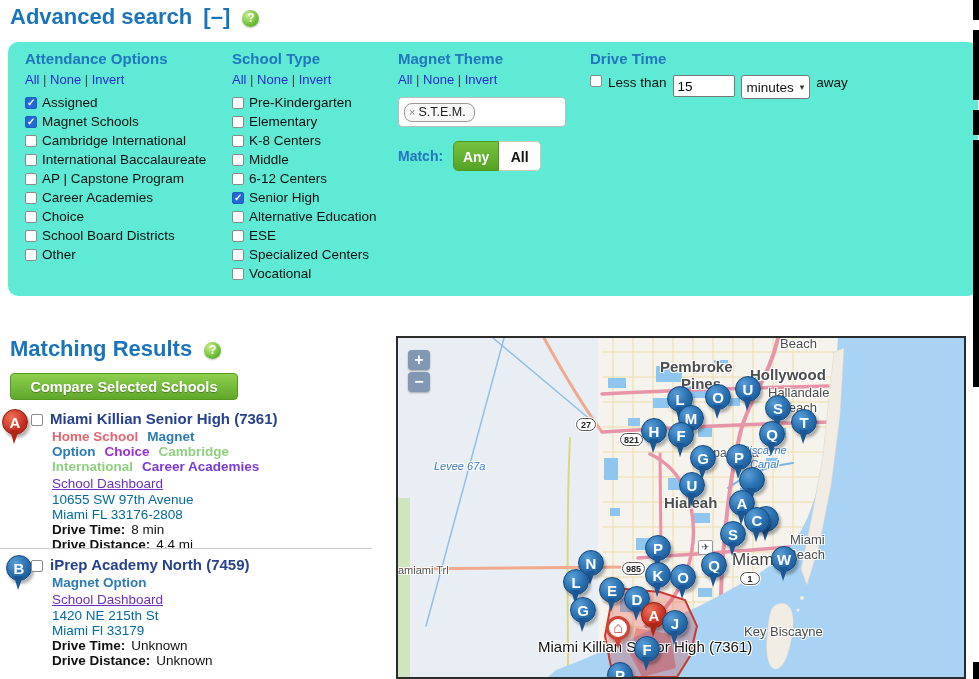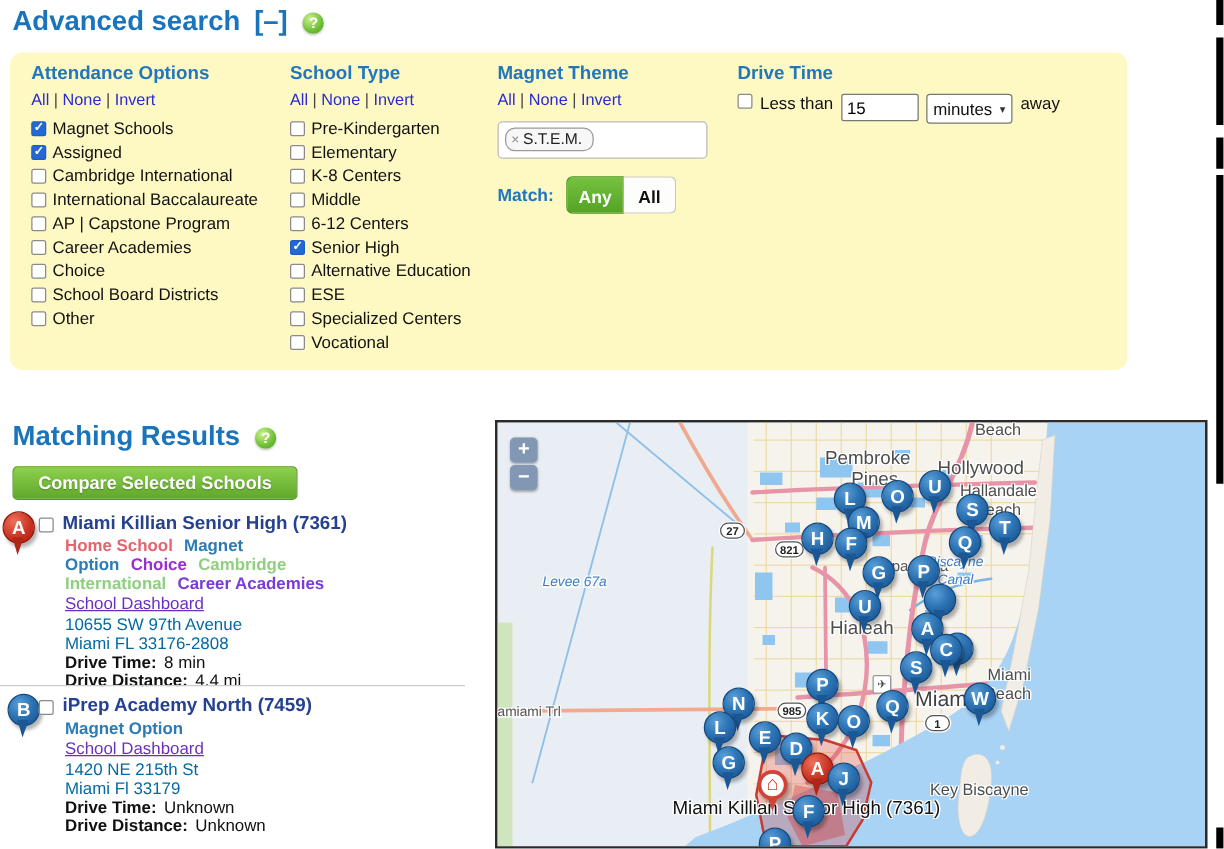--- a/index.html
+++ b/index.html
@@ -5,21 +5,21 @@
   html,body{margin:0;padding:0;background:#fff;}
   #page{position:relative;width:979px;height:679px;overflow:hidden;font-family:"Liberation Sans",sans-serif;background:#fff;}
   
   .hdr{position:absolute;left:10px;top:4px;font-size:22px;font-weight:bold;color:#1a74bc;}
   .hdr .collapse{margin-left:5px;}
   .help{display:inline-block;width:17px;height:17px;border-radius:50%;
         background:radial-gradient(circle at 35% 30%,#cdef8d,#6cbf34 60%,#4e9c22);
         color:#fff;font-size:12px;font-weight:bold;text-align:center;line-height:17px;
         vertical-align:2px;margin-left:6px;box-shadow:0 1px 2px rgba(0,0,0,.25);}
   
-  .panel{position:absolute;left:8px;top:42px;width:894px;height:254px;background:#fef9c3;border-radius:10px;}
+  .panel{position:absolute;left:8px;top:42px;width:970px;height:254px;background:#5eead4;border-radius:10px;}
   .sec{position:absolute;top:8px;}
   .sec-title{font-size:15px;font-weight:bold;color:#2176bd;height:22px;}
   .sec-links{font-size:13px;height:21px;}
   .slink{color:#2a2ad0;cursor:pointer;}
   .lsep{color:#444;}
   .opt-row{display:flex;align-items:center;height:19px;gap:5px;}
   .cb{width:12px;height:12px;border:1px solid #8a8a8a;border-radius:2px;background:#fff;flex:0 0 auto;position:relative;box-sizing:border-box;}
   .cb.checked{background:#2468d4;border-color:#1e5ec4;}
   .cb.checked::after{content:"✓";position:absolute;left:1px;top:-1px;color:#fff;font-size:10px;font-weight:bold;line-height:12px;}
   .opt-label{font-size:13.5px;color:#111;white-space:nowrap;}
@@ -62,21 +62,21 @@
        border-left:4px solid transparent;border-right:5px solid transparent;border-top:14px solid #1b5795;}
   .pin.red{background:radial-gradient(circle at 35% 30%,#ee7258,#c62f21 60%,#a3210f);border-color:#8c1a0c;}
   .pin.red::after{border-top-color:#b02616;}
   .pin.home{background:#fff;border:3px solid #cf4436;color:#cf4436;font-size:16px;line-height:18px;width:24px;height:24px;}
   .pin.home::after{border-top-color:#cf4436;top:19px;border-left-width:4px;border-right-width:4px;border-top-width:11px;margin-left:-4px;}
   
   .map{position:absolute;left:396px;top:336px;width:570px;height:343px;border:2px solid #2b2b2b;box-sizing:border-box;background:#e9eef4;overflow:hidden;}
   .map svg{position:absolute;left:0;top:0;}
   .mlabel{position:absolute;white-space:nowrap;color:#4d4d4d;
           text-shadow:1px 1px 0 #fff,-1px 1px 0 #fff,1px -1px 0 #fff,-1px -1px 0 #fff;}
-  .city{font-size:13px;} .city-lg{font-size:15px;} .city-xl{font-size:17px;color:#3f3f3f;} .city-sm{font-size:12px;color:#555;}
+  .city{font-size:13px;} .city-lg{font-size:15px;font-weight:bold;} .city-xl{font-size:17px;color:#3f3f3f;} .city-sm{font-size:12px;color:#555;}
   .water,.water-it{font-size:11px;color:#3b7dc4;font-style:italic;}
   .road-lbl{font-size:11px;color:#555;}
   .shield{position:absolute;min-width:20px;height:13px;padding:0 3px;background:#fff;border:1px solid #555;border-radius:8px;
           font-size:9px;font-weight:bold;line-height:12px;color:#222;text-align:center;box-sizing:border-box;
           box-shadow:0 0 0 1px #fff;}
   .school-map-label{position:absolute;left:140px;top:300px;font-size:15px;color:#111;z-index:5;
           text-shadow:1px 1px 0 #fff,-1px 1px 0 #fff,1px -1px 0 #fff,-1px -1px 0 #fff;}
   .zoomctl{position:absolute;left:10px;top:12px;z-index:40;}
   .zbtn{width:22px;height:20px;background:#8197b4;color:#fff;font-size:16px;font-weight:bold;text-align:center;line-height:19px;
         border-radius:4px;margin-bottom:2px;box-shadow:0 1px 2px rgba(0,0,0,.3);}
@@ -97,25 +97,25 @@
     <span class="help">?</span>
   </div>
 
   <div class="panel">
     <div class="sec" style="left:17px">
       <div class="sec-title">Attendance Options</div>
       <div class="sec-links"><span class="slink">All</span><span class="lsep"> | </span><span class="slink">None</span><span class="lsep"> | </span><span class="slink">Invert</span></div>
       <div class="checklist">
           <div class="opt-row">
             <span class="cb checked"></span>
+            <span class="opt-label">Assigned</span>
+          </div>
+          <div class="opt-row">
+            <span class="cb checked"></span>
             <span class="opt-label">Magnet Schools</span>
-          </div>
-          <div class="opt-row">
-            <span class="cb checked"></span>
-            <span class="opt-label">Assigned</span>
           </div>
           <div class="opt-row">
             <span class="cb"></span>
             <span class="opt-label">Cambridge International</span>
           </div>
           <div class="opt-row">
             <span class="cb"></span>
             <span class="opt-label">International Baccalaureate</span>
           </div>
           <div class="opt-row">

